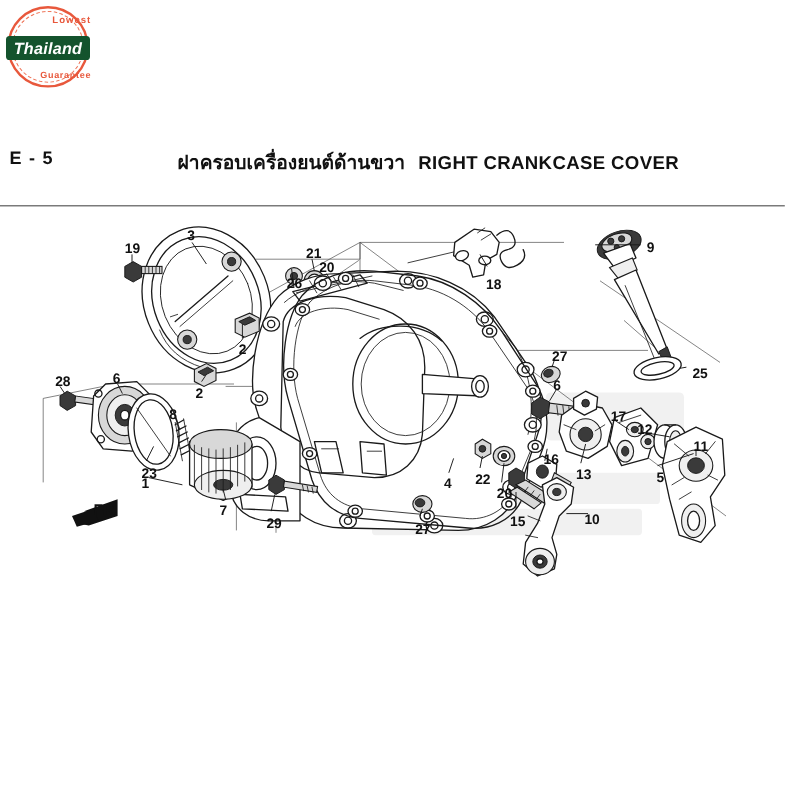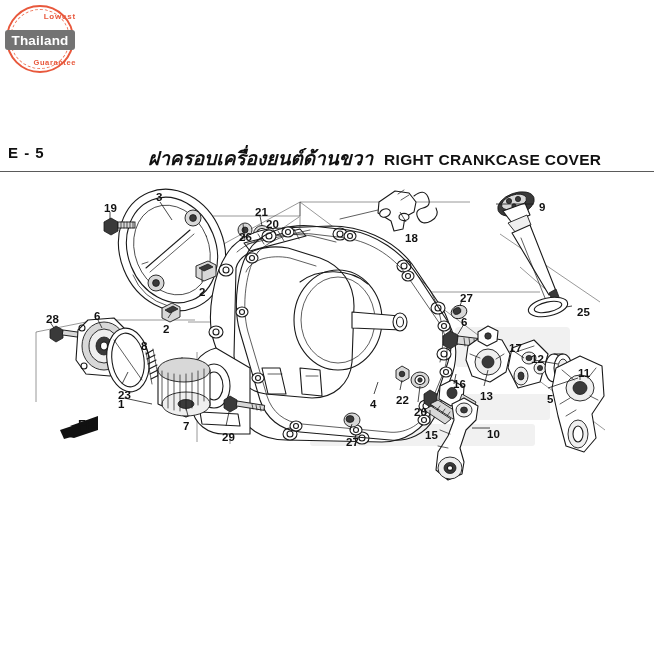--- a/index.html
+++ b/index.html
@@ -19,47 +19,47 @@
     box-sizing:border-box;
     background:#ffffff;
   }
   #logo-stamp .ring2{
     position:absolute;inset:6px;border-radius:50%;
     border:1px dashed #ef7a5f;
     box-sizing:border-box;
   }
   #logo-stamp .band{
     position:absolute;left:1px;right:1px;top:27px;height:20px;
-    background:#737373;border-radius:3px;
-    display:flex;align-items:center;justify-content:center;
+    background:#14532d;border-radius:3px;
+    display:flex;align-items:center;justify-content:center;font-style:italic;
   }
   #logo-stamp .band span{
     color:#fff;font-size:13.5px;font-weight:bold;letter-spacing:.2px;
     font-family:"Liberation Sans", sans-serif;white-space:nowrap;
   }
   #logo-stamp .arc-top,#logo-stamp .arc-bot{
     position:absolute;left:0;right:0;text-align:right;
     color:#e8583c;font-size:8px;font-weight:bold;letter-spacing:.8px;
   }
   #logo-stamp .arc-top{top:9px;}
   #logo-stamp .arc-bot{bottom:8px;font-size:7.5px;letter-spacing:.6px;}
 
   
   #header{
-    position:absolute;left:0;top:140px;width:606px;height:34px;
+    position:absolute;left:0;top:120px;width:606px;height:34px;
   }
   #sheet-code{
     position:absolute;left:8px;top:4px;font-size:15px;font-weight:bold;
     letter-spacing:1px;
   }
   #title-block{
     position:absolute;left:148px;top:3px;
     display:flex;align-items:baseline;gap:11px;white-space:nowrap;
   }
-  #title-th{font-size:19px;font-weight:bold;font-style:italic;}
+  #title-th{font-size:16px;font-weight:bold;}
   #title-en{font-size:15.5px;font-weight:bold;letter-spacing:.3px;}
   #header-rule{
     position:absolute;left:0;top:171px;width:654px;height:0;
     border-top:1.5px solid #5a5a5a;
   }
 
   
   #diagram{
     position:absolute;left:0;top:172px;width:654px;height:482px;
   }

